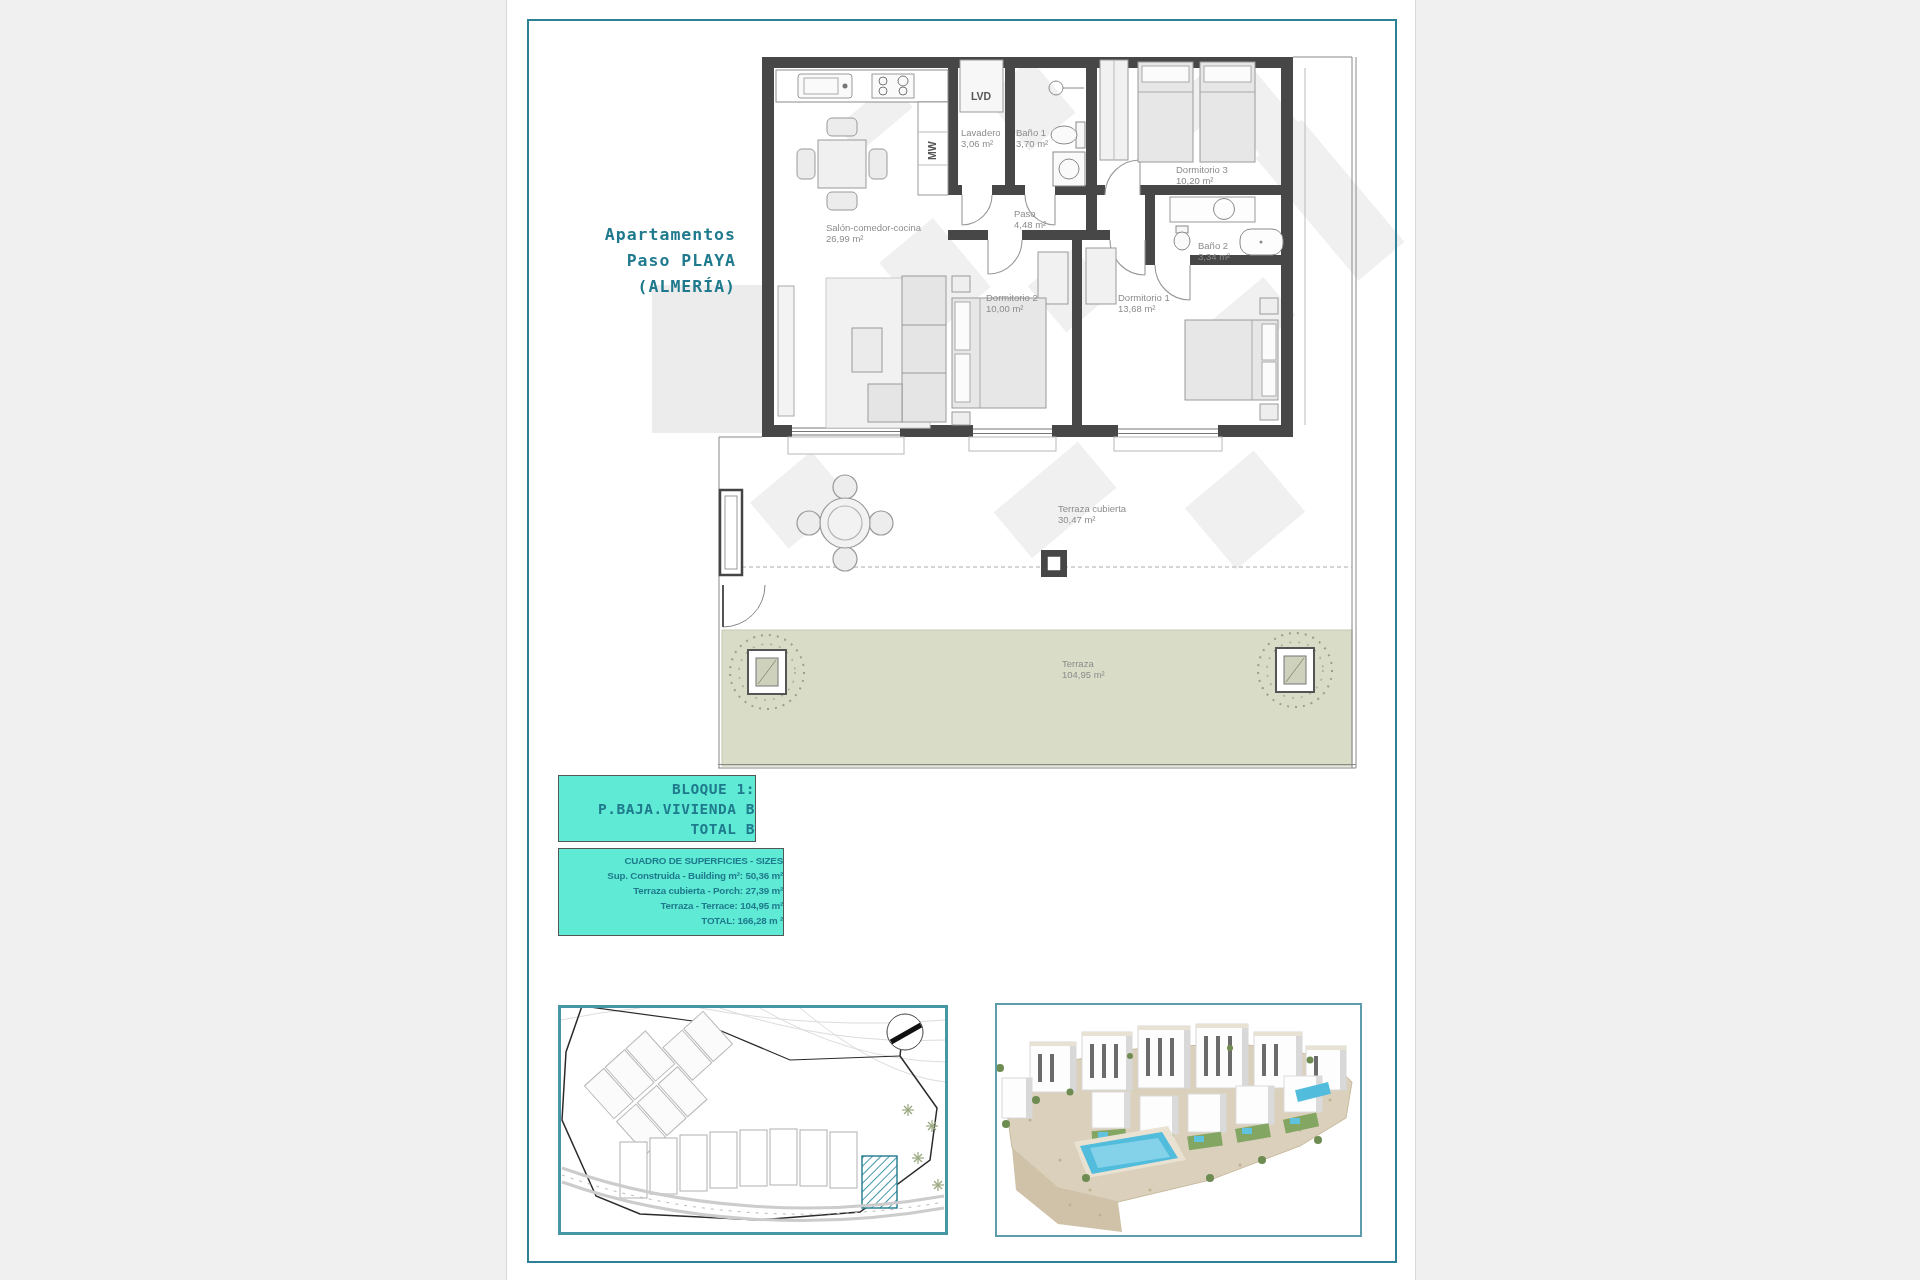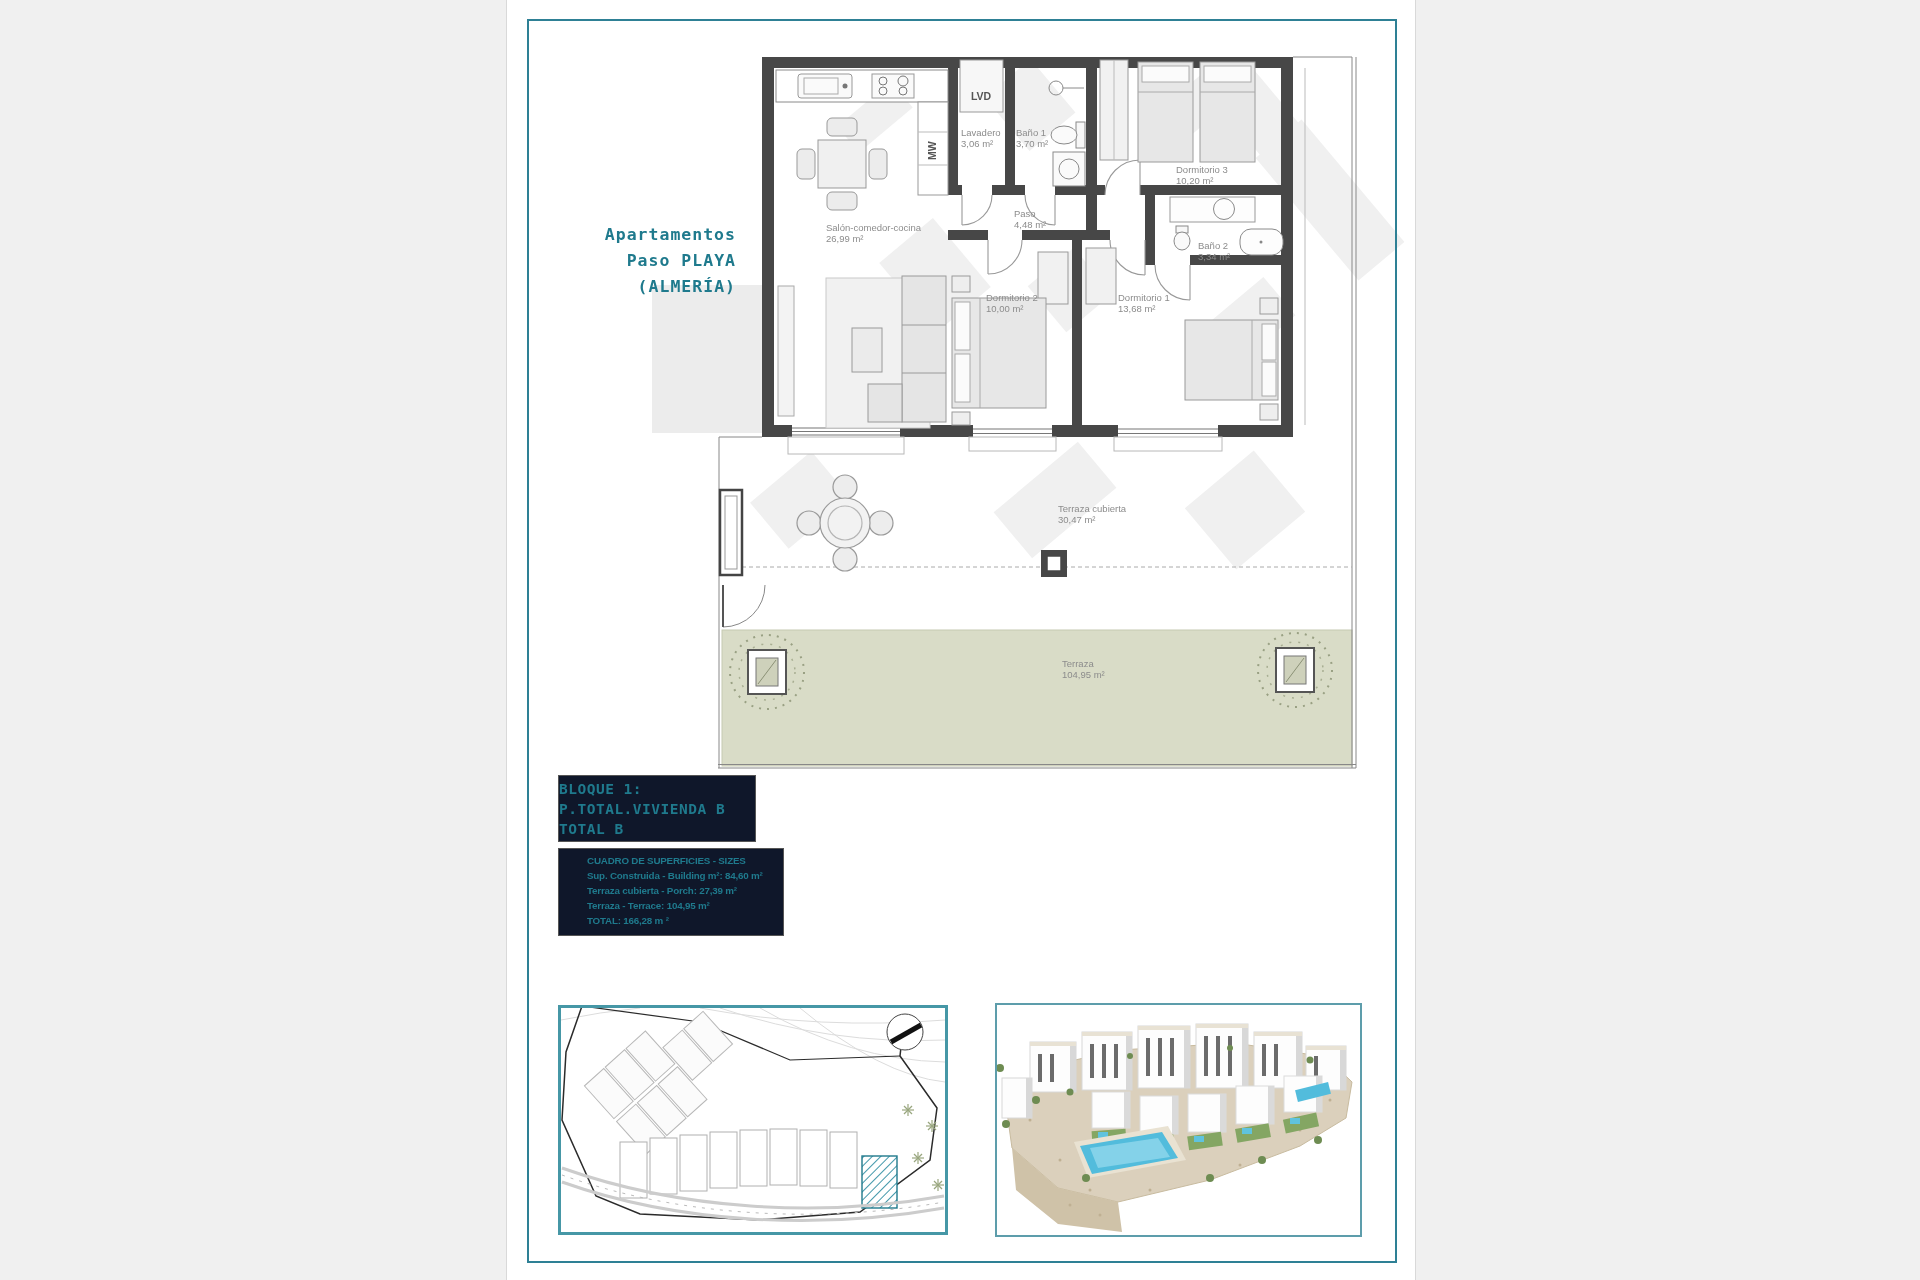--- a/index.html
+++ b/index.html
@@ -7,22 +7,22 @@
           font-family:"DejaVu Sans Mono", monospace;}
   #sheet{position:absolute;left:506px;top:0;width:908px;height:1280px;background:#ffffff;
          border-left:1px solid #d9d9d9;border-right:1px solid #d9d9d9;}
   #frame{position:absolute;left:527px;top:19px;width:866px;height:1240px;
          border:2px solid var(--frame,#2e8095);}
   svg{position:absolute;left:0;top:0;}
   .planlabel{font-family:"Liberation Sans",sans-serif;font-size:9.5px;fill:#8c8c8c;}
   .darklabel{font-family:"Liberation Sans",sans-serif;font-size:10.5px;font-weight:bold;fill:#555;}
   #title{position:absolute;left:558px;top:222px;width:178px;text-align:right;
          color:var(--teal,#1f7a8d);font-size:16.5px;font-weight:bold;line-height:26px;letter-spacing:1px;}
-  .tealbox{position:absolute;left:558px;width:196px;background:#0f172a;border:1.5px solid #555;
-           color:var(--teal,#1f7a8d);text-align:left;}
+  .tealbox{position:absolute;left:558px;width:196px;background:#5eead4;border:1.5px solid #555;
+           color:var(--teal,#1f7a8d);text-align:right;}
   #blockbox{top:775px;height:62px;font-size:14.5px;font-weight:bold;line-height:20px;padding-top:3px;letter-spacing:0.5px;}
   #sizesbox{top:848px;height:82px;font-family:"Liberation Sans",sans-serif;font-size:9.8px;
             font-weight:bold;line-height:15px;padding-top:4px;letter-spacing:-0.2px;white-space:nowrap;overflow:hidden;padding-left:28px;}
   #siteplanbox{position:absolute;left:558px;top:1005px;width:390px;height:230px;
                border:3px solid #4697a6;box-sizing:border-box;pointer-events:none;}
   #renderbox{position:absolute;left:995px;top:1003px;width:367px;height:234px;
              border:2px solid #5d9dab;box-sizing:border-box;pointer-events:none;}
 </style>
 </head>
 <body>
@@ -462,27 +462,27 @@
   <div id="frame"></div>
 
   <div id="title">
     <div>Apartamentos</div>
     <div>Paso PLAYA</div>
     <div>(ALMERÍA)</div>
   </div>
 
   <div id="blockbox" class="tealbox">
     <div>BLOQUE 1:</div>
-    <div>P.TOTAL.VIVIENDA B</div>
+    <div>P.BAJA.VIVIENDA B</div>
     <div>TOTAL B</div>
   </div>
 
   <div id="sizesbox" class="tealbox">
     <div>CUADRO DE SUPERFICIES  - SIZES</div>
-    <div>Sup. Construida  - Building m²: 84,60 m²</div>
+    <div>Sup. Construida  - Building m²: 50,36 m²</div>
     <div>Terraza cubierta  - Porch: 27,39 m²</div>
     <div>Terraza - Terrace: 104,95 m²</div>
     <div>TOTAL:  166,28 m ²</div>
   </div>
 
   <div id="siteplanbox"></div>
   <div id="renderbox"></div>
 </div>
 
 </body></html>

